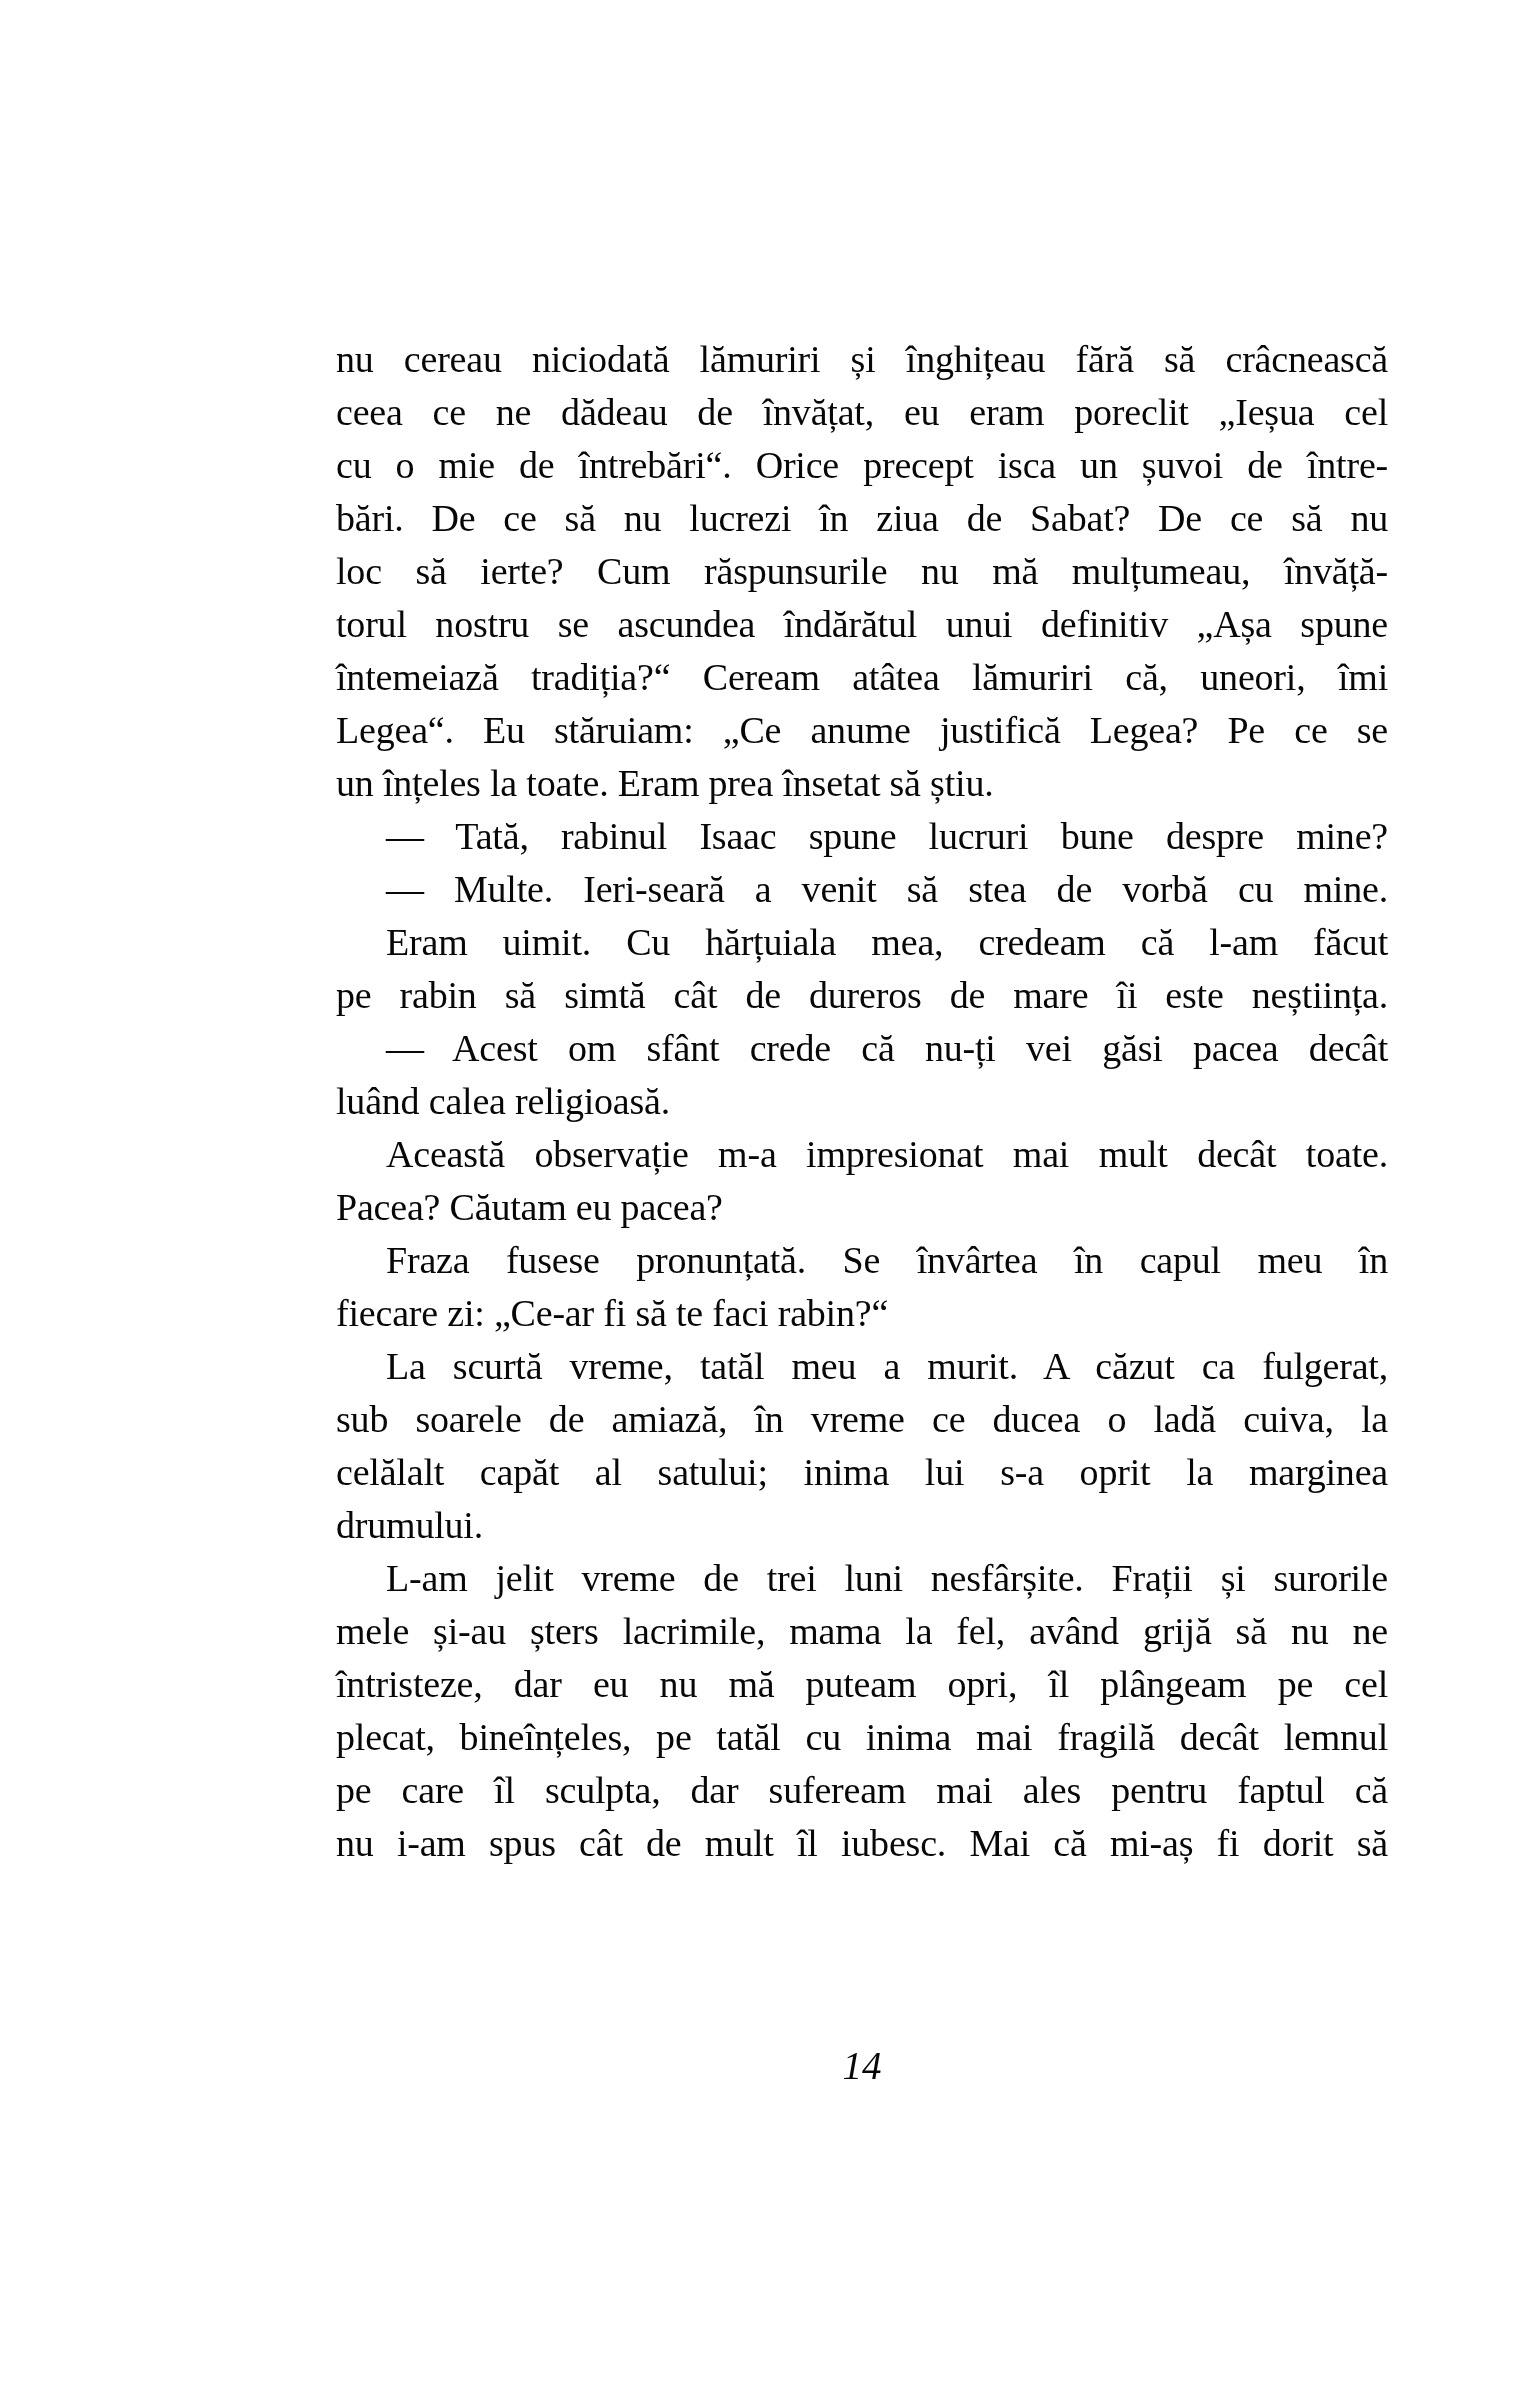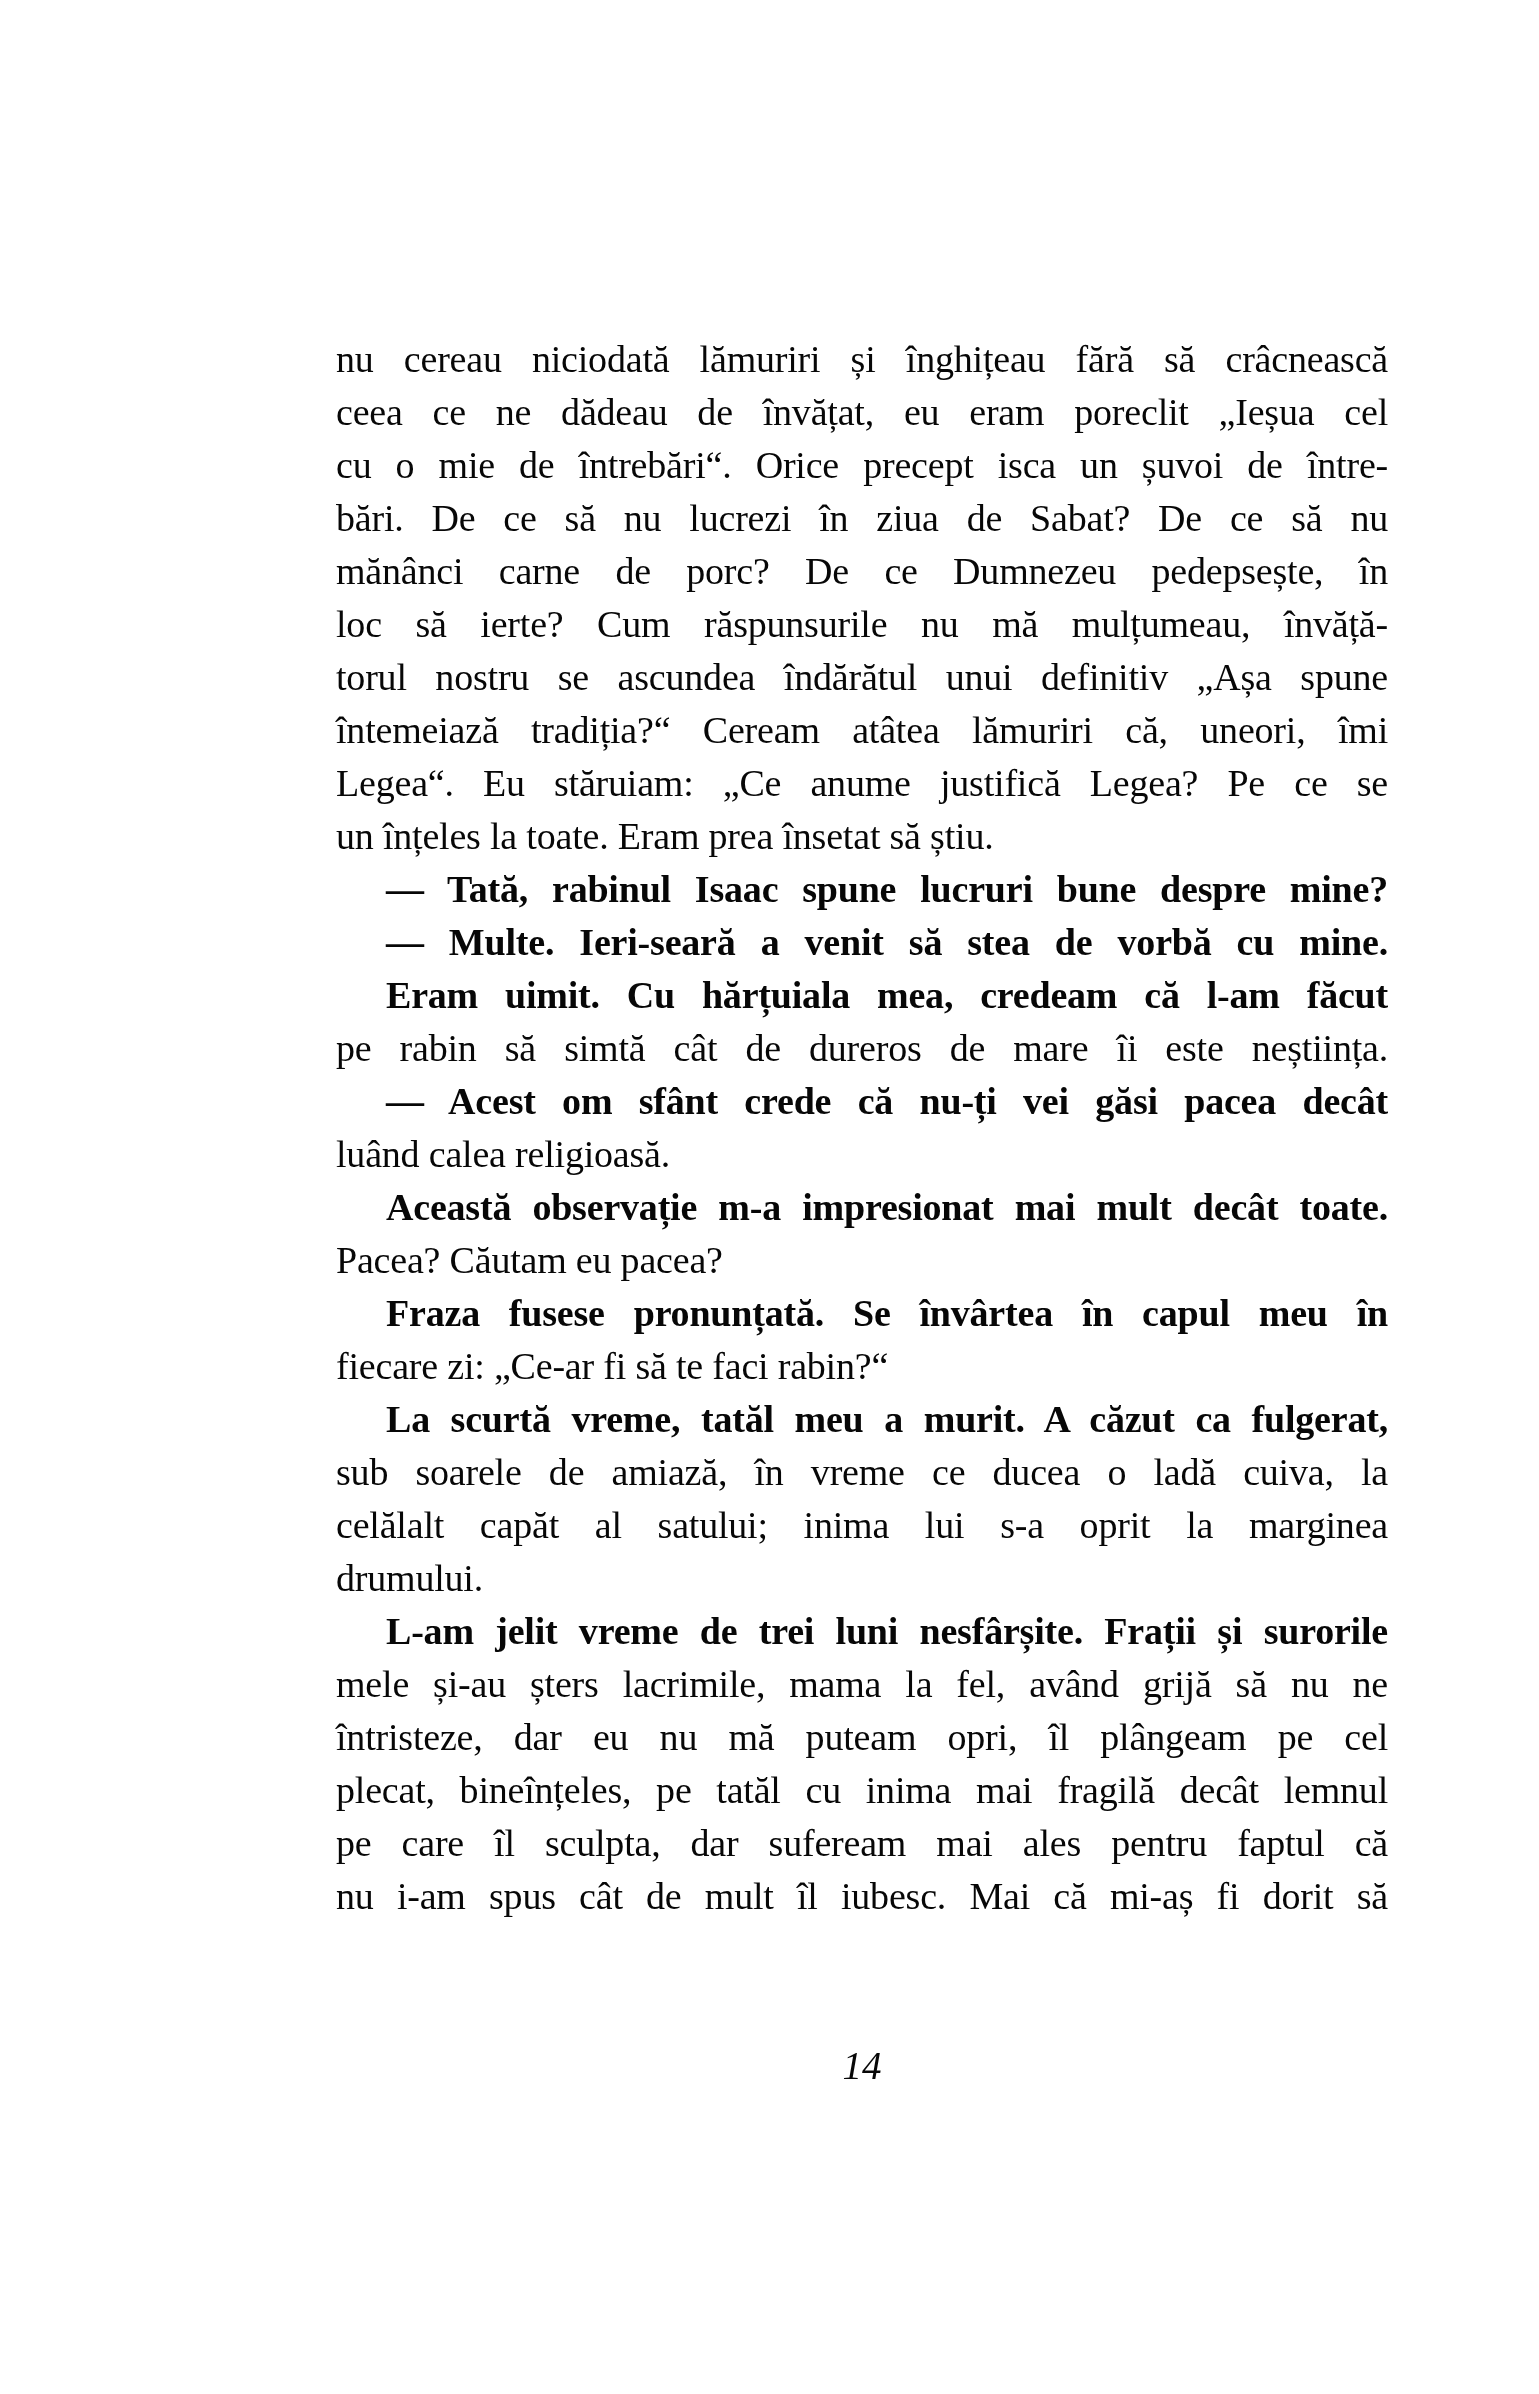--- a/index.html
+++ b/index.html
@@ -35,21 +35,20 @@
     text-align-last: justify;
     white-space: normal;
     height: 53px;
     overflow: visible;
   }
   .line.last {
     text-align-last: left;
   }
   .line.indent {
     text-indent: 50px;
-    font-weight: bold;
   }
   .page-number {
     position: absolute;
     left: 288px;
     top: 2039px;
     width: 1052px;
     font-size: 39px;
     line-height: 53px;
     text-align: center;
     font-style: italic;
@@ -57,21 +56,20 @@
 </style>
 </head>
 <body>
 
 <div class="book-page">
   <div class="text-block">
       <div class="line">nu cereau niciodată lămuriri și înghițeau fără să crâcnească</div>
       <div class="line">ceea ce ne dădeau de învățat, eu eram poreclit „Ieșua cel</div>
       <div class="line">cu o mie de întrebări“. Orice precept isca un șuvoi de între-</div>
       <div class="line">bări. De ce să nu lucrezi în ziua de Sabat? De ce să nu</div>
-      <div class="line">mănânci carne de porc? De ce Dumnezeu pedepsește, în</div>
       <div class="line">loc să ierte? Cum răspunsurile nu mă mulțumeau, învăță-</div>
       <div class="line">torul nostru se ascundea îndărătul unui definitiv „Așa spune</div>
       <div class="line">întemeiază tradiția?“ Ceream atâtea lămuriri că, uneori, îmi</div>
       <div class="line">Legea“. Eu stăruiam: „Ce anume justifică Legea? Pe ce se</div>
       <div class="line last">un înțeles la toate. Eram prea însetat să știu.</div>
       <div class="line indent">— Tată, rabinul Isaac spune lucruri bune despre mine?</div>
       <div class="line indent">— Multe. Ieri-seară a venit să stea de vorbă cu mine.</div>
       <div class="line indent">Eram uimit. Cu hărțuiala mea, credeam că l-am făcut</div>
       <div class="line">pe rabin să simtă cât de dureros de mare îi este neștiința.</div>
       <div class="line indent">— Acest om sfânt crede că nu-ți vei găsi pacea decât</div>

